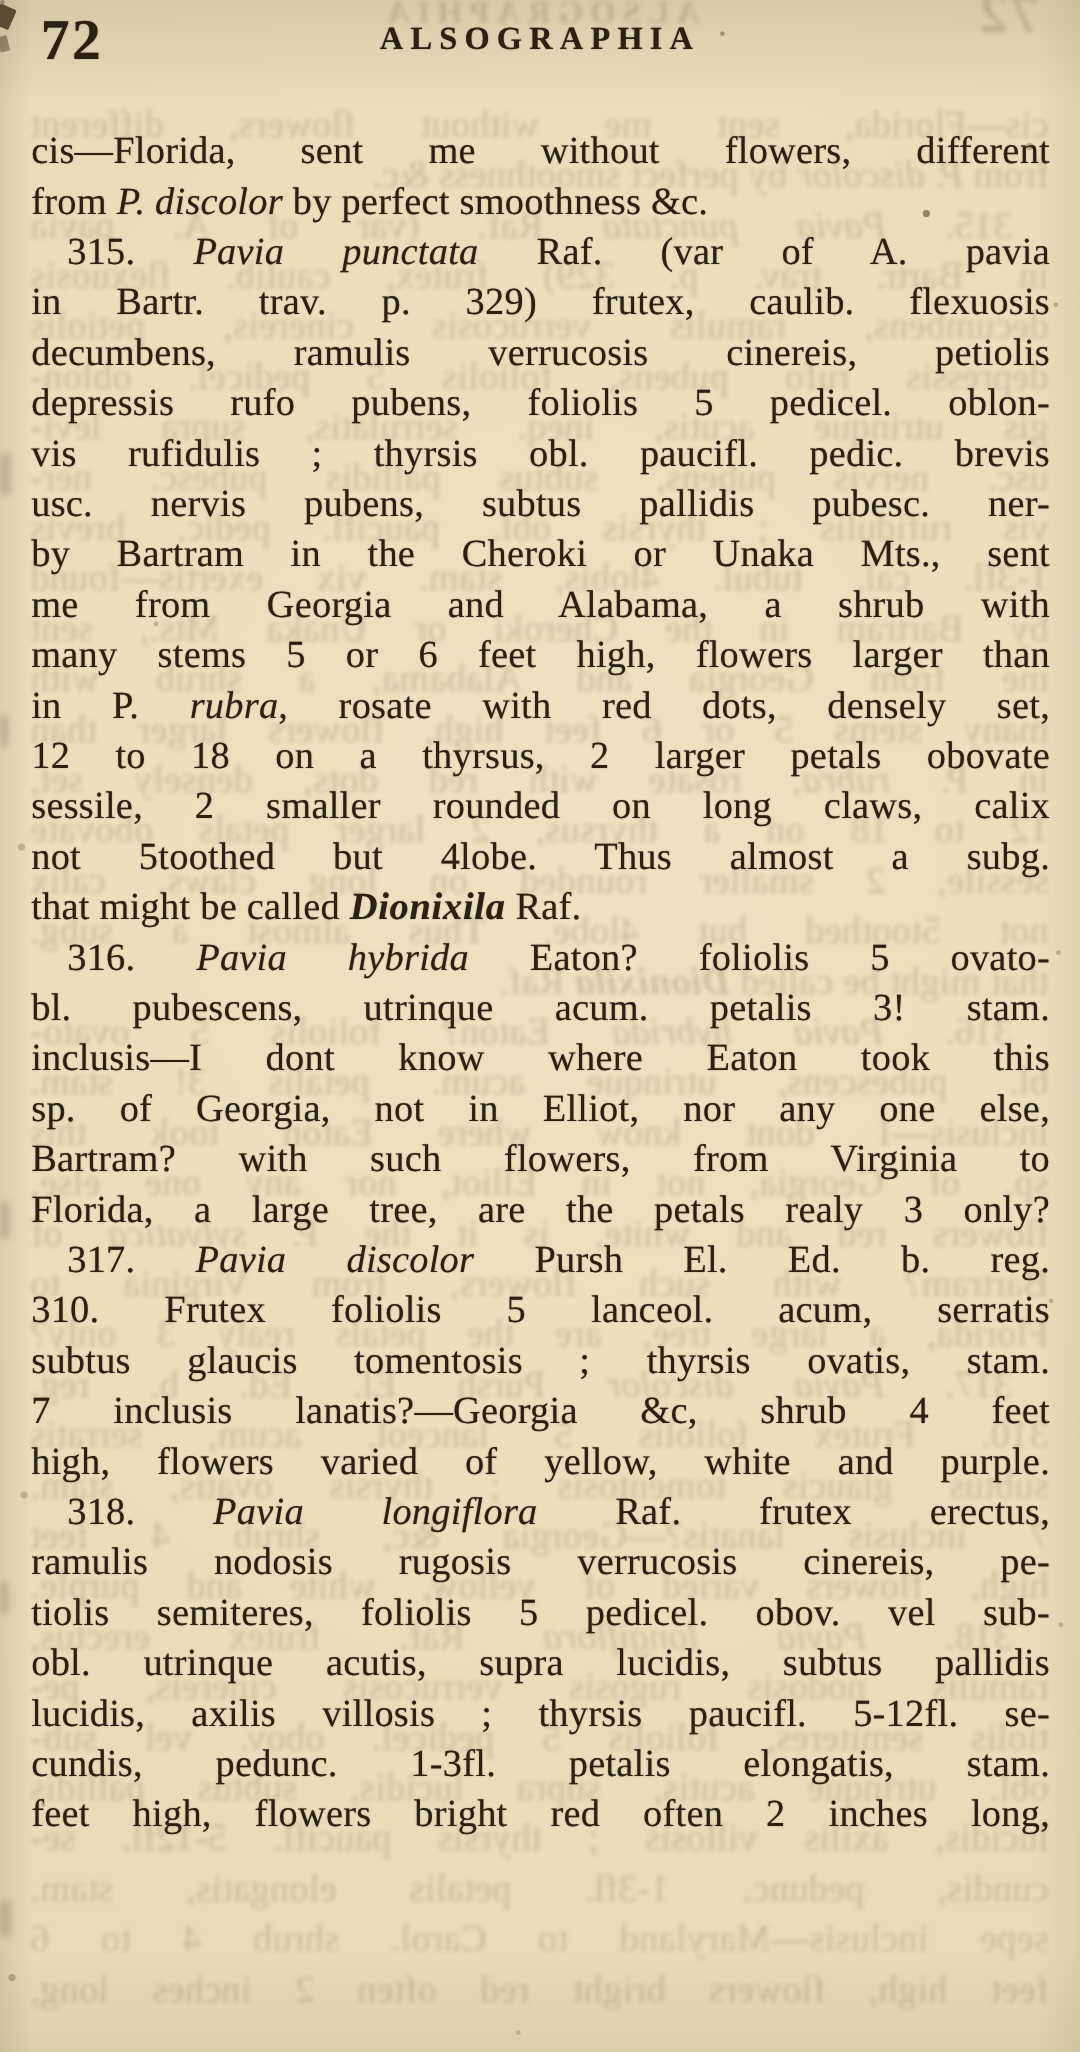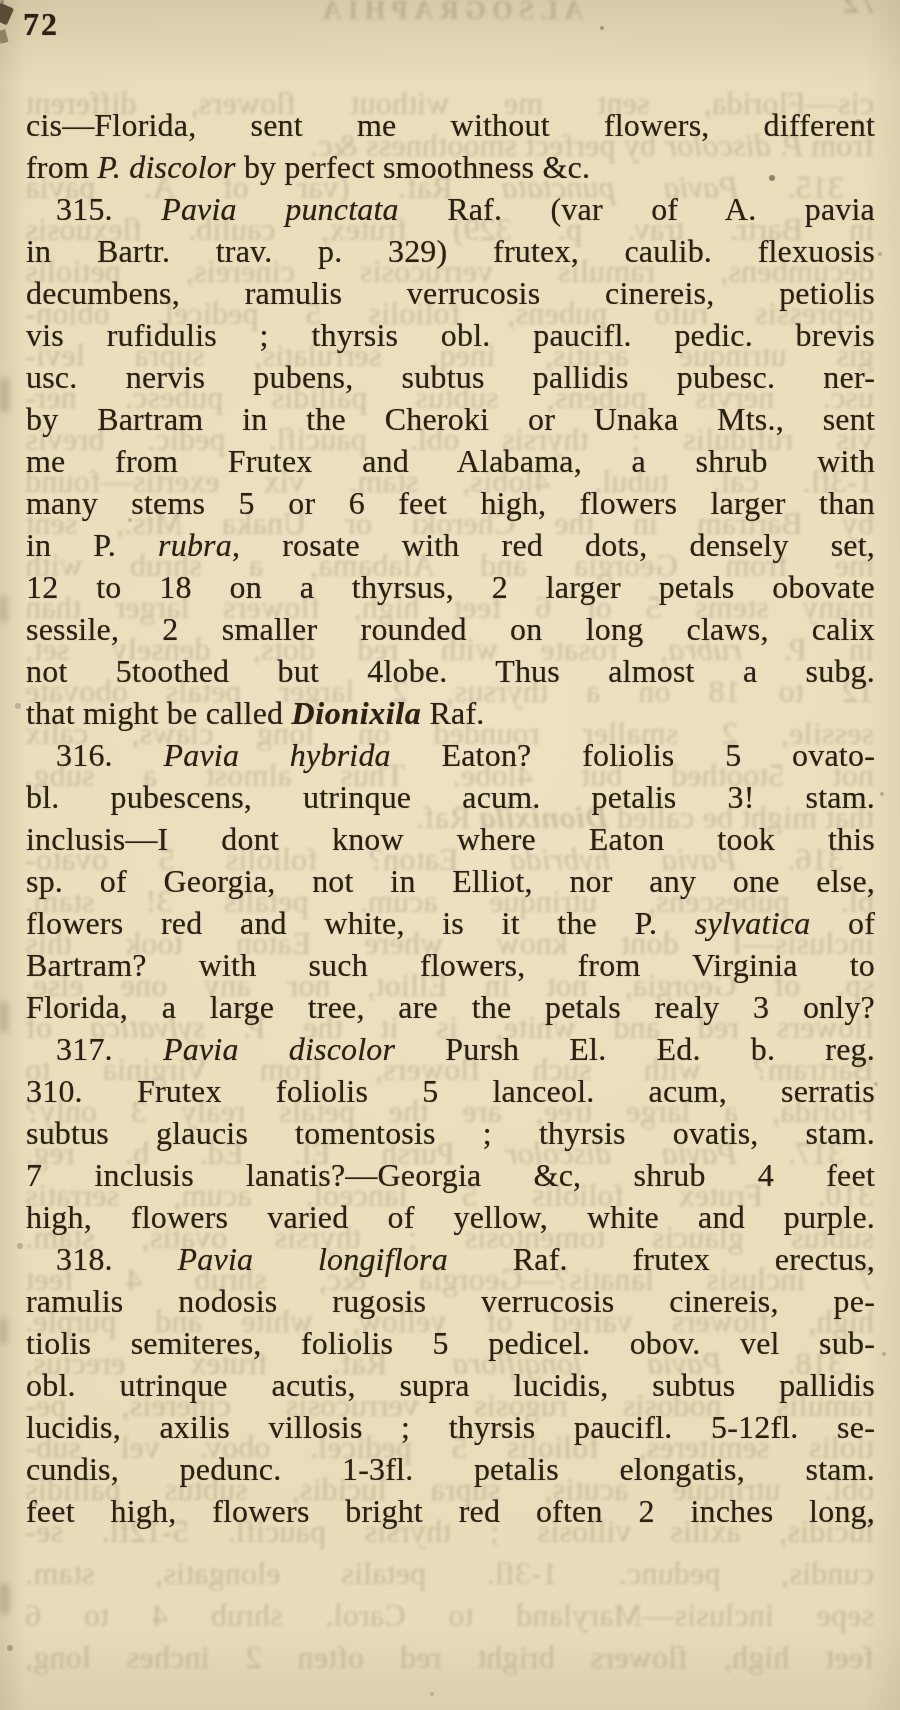--- a/index.html
+++ b/index.html
@@ -8,21 +8,21 @@
     font-family:"Liberation Serif","DejaVu Serif",serif;
     color:#2a2113;
     background:
       radial-gradient(ellipse 130% 80% at 52% 42%, rgba(250,240,214,0.30), rgba(250,240,214,0) 72%),
       linear-gradient(90deg, rgba(108,94,68,0.14), rgba(108,94,68,0) 3%, rgba(108,94,68,0) 96%, rgba(108,94,68,0.10)),
       linear-gradient(180deg, rgba(108,94,68,0.16), rgba(108,94,68,0) 5%, rgba(108,94,68,0) 95%, rgba(108,94,68,0.10)),
       #e8dbb9;
   }
   
   .header{position:absolute;left:0;top:0;width:100%;height:70px;z-index:2;}
-  .page-number{position:absolute;left:23px;top:6px;font-size:32px;font-weight:bold;letter-spacing:2px;
+  .page-number{position:absolute;left:34px;top:6px;font-size:48px;font-weight:bold;letter-spacing:2px;
     text-shadow:0 0 1px rgba(42,33,19,.6);}
   .running-title{position:absolute;left:0;top:17px;width:100%;text-align:center;
     font-size:27px;font-weight:bold;letter-spacing:6px;text-shadow:0 0 1px rgba(42,33,19,.55);}
   
   .text-block{
     position:absolute;left:0;top:104px;width:100%;box-sizing:border-box;
     padding:0 25px 0 26px;font-size:32px;line-height:42px;letter-spacing:.2px;
     text-shadow:0 0 1px rgba(42,33,19,.55);z-index:2;
   }
   .tline{height:42px;text-align:justify;text-align-last:left;}
@@ -113,43 +113,44 @@
           <div class="tline just"><span>lucidis, axilis villosis ; thyrsis paucifl. 5-12fl. se-</span></div>
           <div class="tline just"><span>cundis, pedunc. 1-3fl. petalis elongatis, stam.</span></div>
           <div class="tline just"><span>sepe inclusis—Maryland to Carol. shrub 4 to 6</span></div>
           <div class="tline just"><span>feet high, flowers bright red often 2 inches long,</span></div>
         </div>
       </div>
   </div>
 
   <div class="header" id="page-header">
     <span class="page-number">72</span>
+    <span class="running-title">ALSOGRAPHIA</span>
   </div>
 
   <div class="text-block" id="text-block">
       <div class="tline just"><span>cis—Florida, sent me without flowers, different</span></div>
       <div class="tline"><span>from </span><span class="it">P. discolor</span><span> by perfect smoothness &amp;c.</span></div>
       <div class="tline just ind"><span>315. </span><span class="it">Pavia punctata</span><span> Raf. (var of A. pavia</span></div>
       <div class="tline just"><span>in Bartr. trav. p. 329) frutex, caulib. flexuosis</span></div>
       <div class="tline just"><span>decumbens, ramulis verrucosis cinereis, petiolis</span></div>
+      <div class="tline just"><span>depressis rufo pubens, foliolis 5 pedicel. oblon-</span></div>
       <div class="tline just"><span>vis rufidulis ; thyrsis obl. paucifl. pedic. brevis</span></div>
       <div class="tline just"><span>usc. nervis pubens, subtus pallidis pubesc. ner-</span></div>
       <div class="tline just"><span>by Bartram in the Cheroki or Unaka Mts., sent</span></div>
-      <div class="tline just"><span>me from Frutex and Alabama, a shrub with</span></div>
+      <div class="tline just"><span>me from Georgia and Alabama, a shrub with</span></div>
       <div class="tline just"><span>many stems 5 or 6 feet high, flowers larger than</span></div>
       <div class="tline just"><span>in P. </span><span class="it">rubra</span><span>, rosate with red dots, densely set,</span></div>
       <div class="tline just"><span>12 to 18 on a thyrsus, 2 larger petals obovate</span></div>
       <div class="tline just"><span>sessile, 2 smaller rounded on long claws, calix</span></div>
       <div class="tline just"><span>not 5toothed but 4lobe.  Thus almost a subg.</span></div>
       <div class="tline"><span>that might be called </span><span class="bit">Dionixila</span><span> Raf.</span></div>
       <div class="tline just ind"><span>316. </span><span class="it">Pavia hybrida</span><span> Eaton? foliolis 5 ovato-</span></div>
       <div class="tline just"><span>bl. pubescens, utrinque acum. petalis 3! stam.</span></div>
       <div class="tline just"><span>inclusis—I dont know where Eaton took this</span></div>
       <div class="tline just"><span>sp. of Georgia, not in Elliot, nor any one else,</span></div>
-      <div class="tline just"><span>flowers red and white, is it the P. </span><span class="it">sylvatica</span><span> of</span></div>
       <div class="tline just"><span>Bartram? with such flowers, from Virginia to</span></div>
       <div class="tline just"><span>Florida, a large tree, are the petals realy 3 only?</span></div>
       <div class="tline just ind"><span>317. </span><span class="it">Pavia discolor</span><span> Pursh El. Ed. b. reg.</span></div>
       <div class="tline just"><span>310. Frutex foliolis 5 lanceol. acum, serratis</span></div>
       <div class="tline just"><span>subtus glaucis tomentosis ; thyrsis ovatis, stam.</span></div>
       <div class="tline just"><span>7 inclusis lanatis?—Georgia &amp;c, shrub 4 feet</span></div>
       <div class="tline just"><span>high, flowers varied of yellow, white and purple.</span></div>
       <div class="tline just ind"><span>318. </span><span class="it">Pavia longiflora</span><span> Raf. frutex erectus,</span></div>
       <div class="tline just"><span>ramulis nodosis rugosis verrucosis cinereis, pe-</span></div>
       <div class="tline just"><span>tiolis semiteres, foliolis 5 pedicel. obov. vel sub-</span></div>

